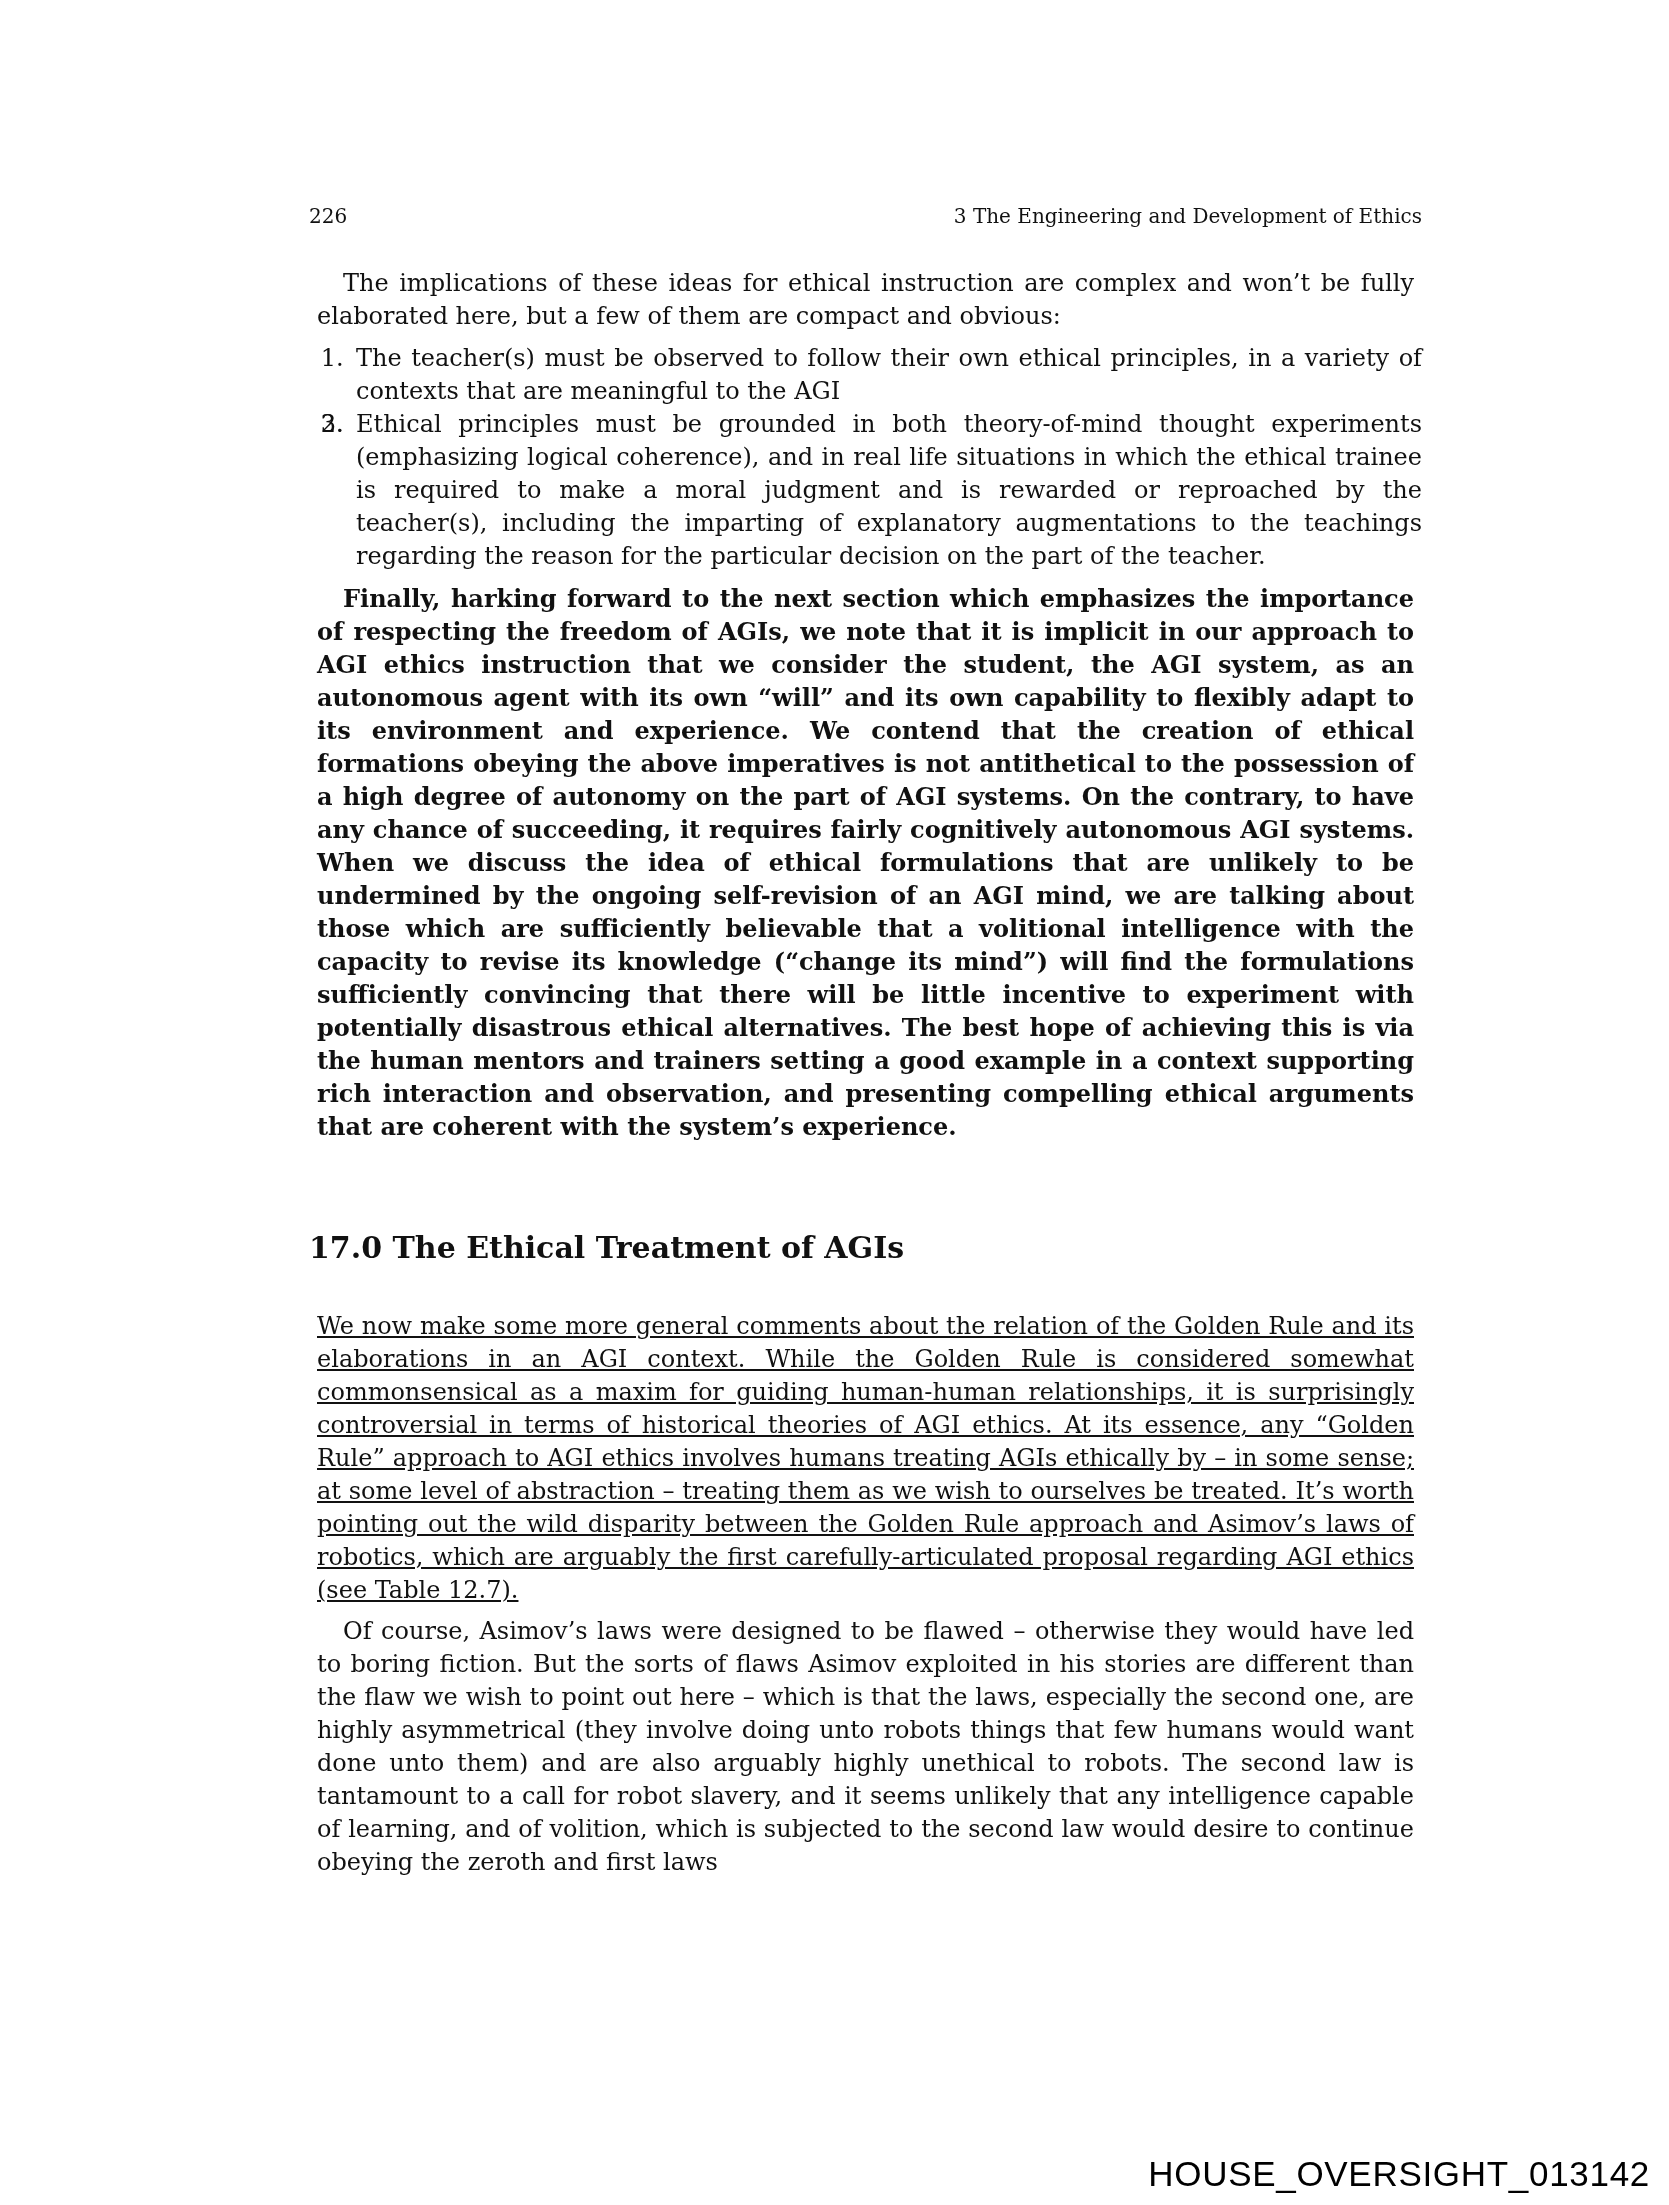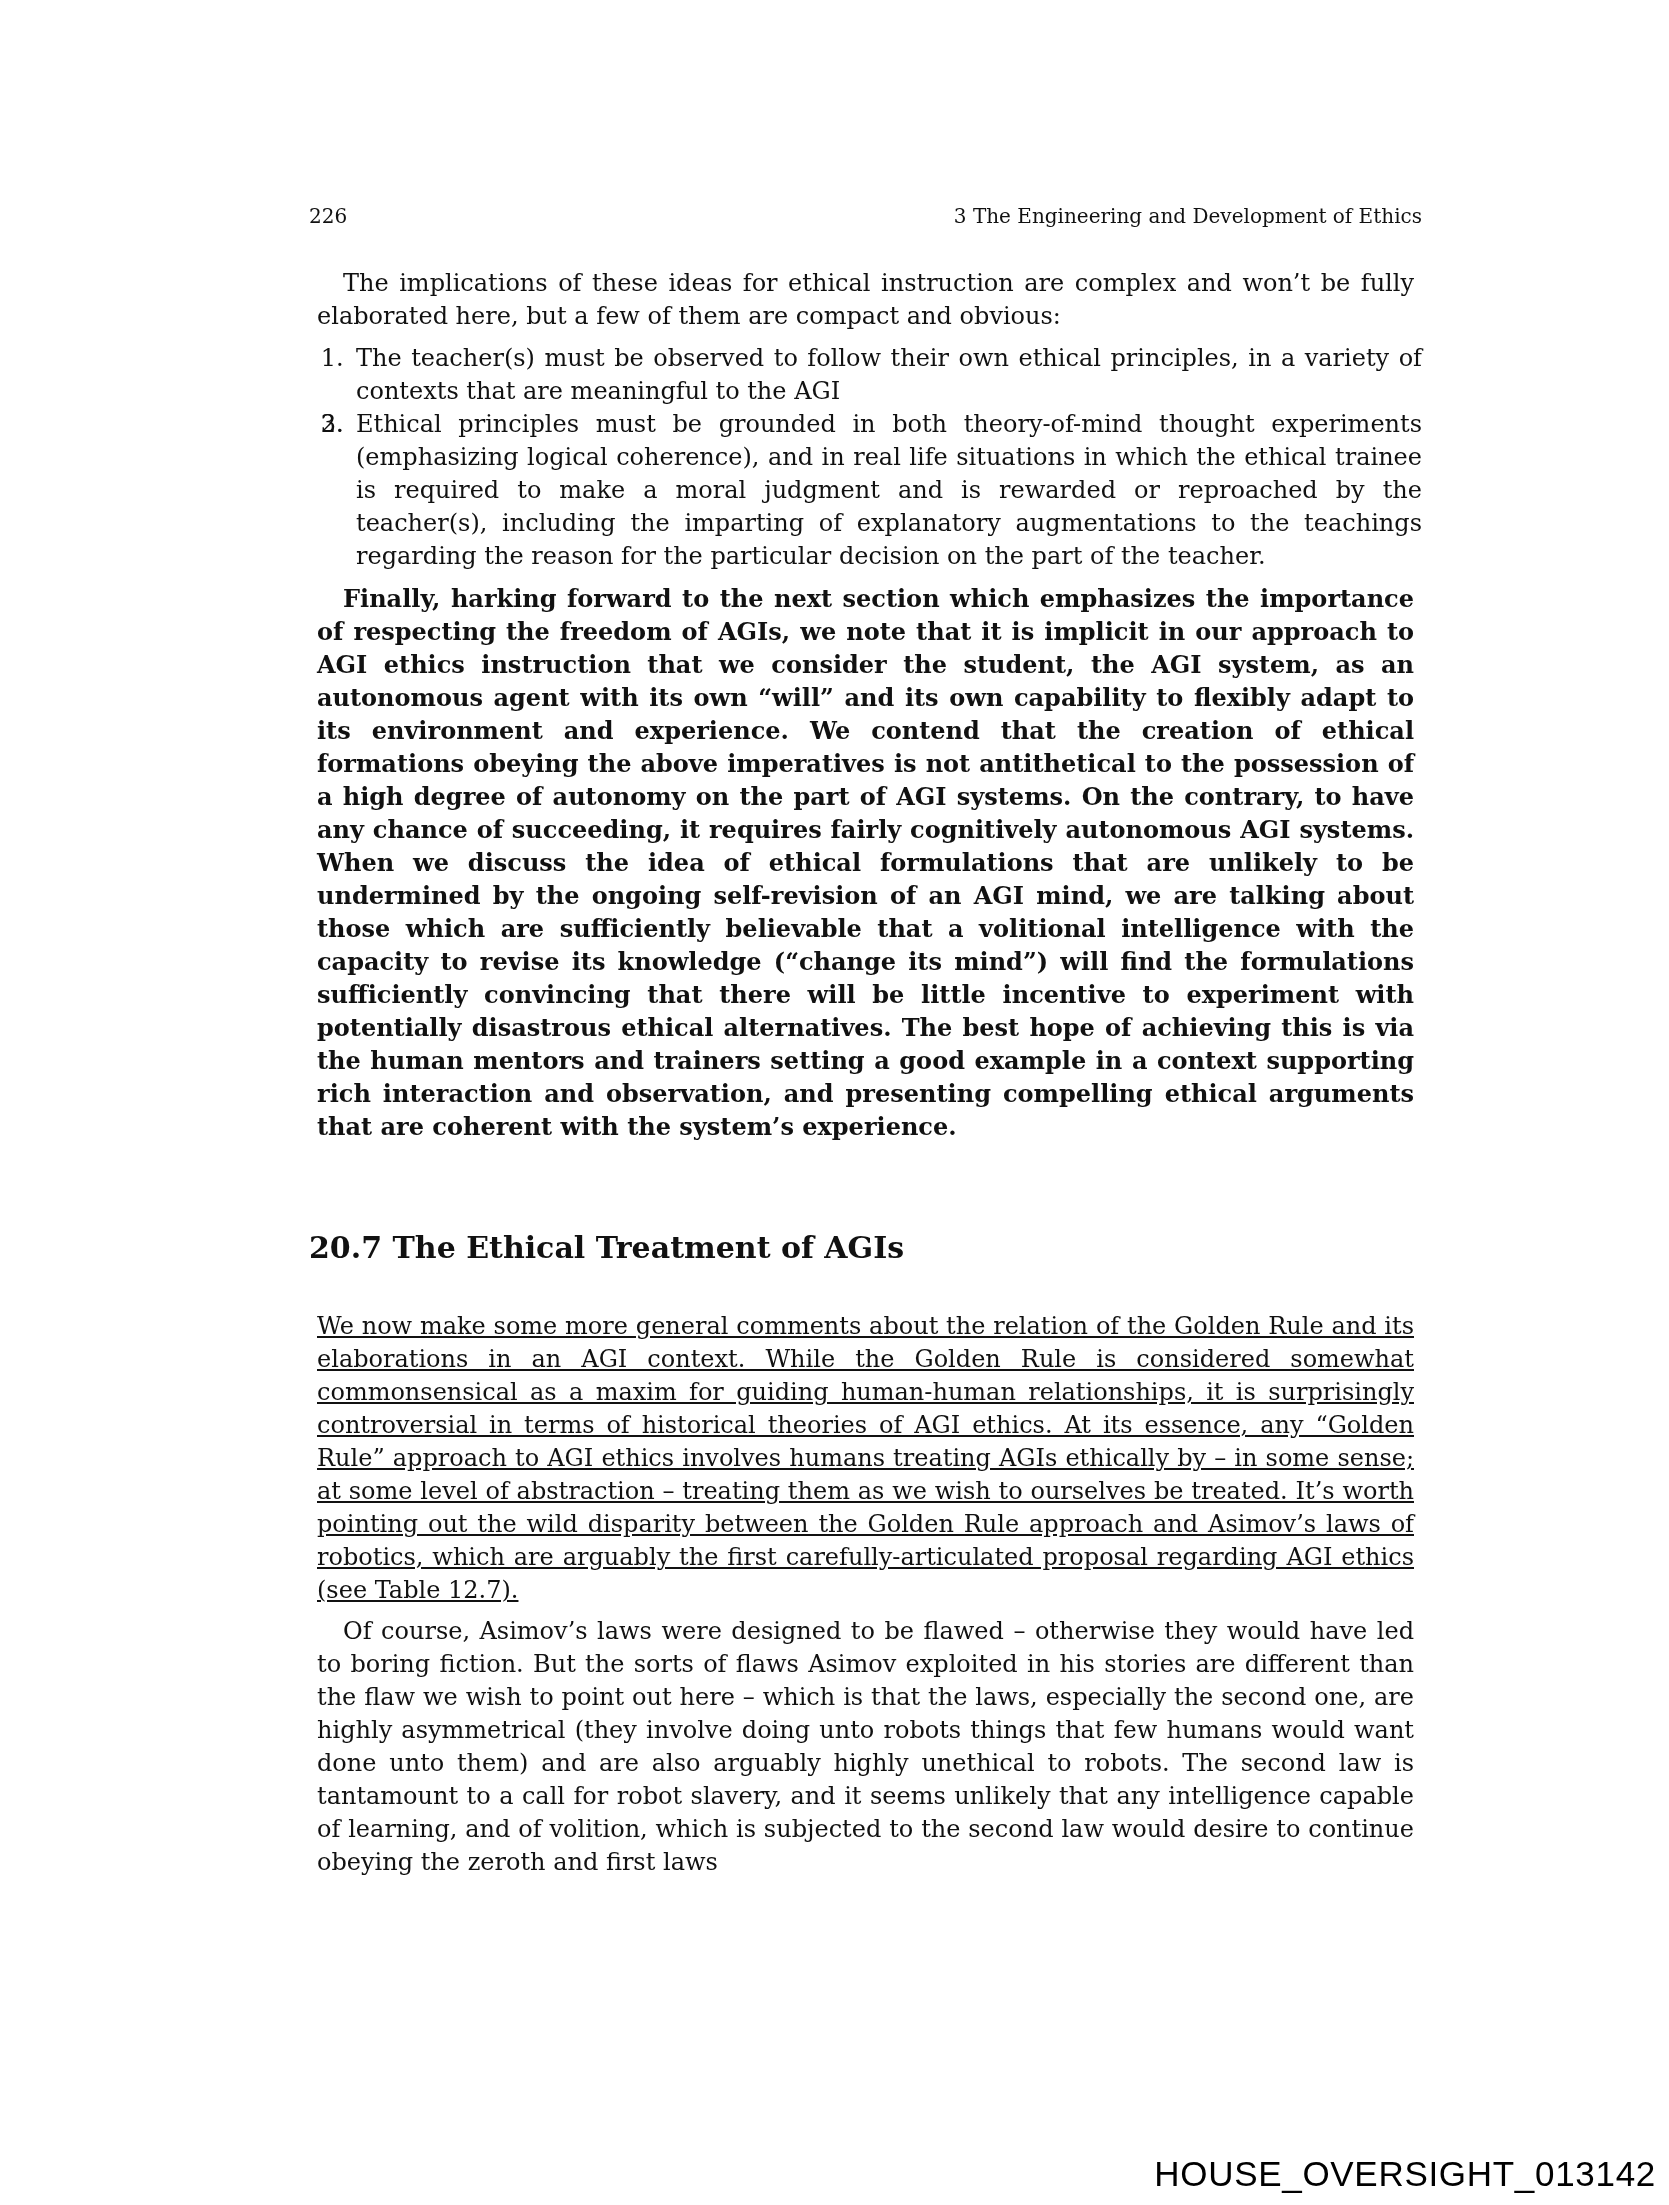--- a/index.html
+++ b/index.html
@@ -9,21 +9,21 @@
   .running-head { display: flex; justify-content: space-between; font-size: 20px; line-height: 26px; height: 26px; }
   .para { font-size: 24px; line-height: 33px; text-align: justify; margin: 8px; text-indent: 26px; }
   .para.noindent { text-indent: 0; }
   .p1 { margin-top: 38px; }
   .list { margin: 9.2px 0 0 0; padding: 0; list-style: none; }
   .list li { font-size: 24px; line-height: 33px; text-align: justify; padding-left: 47px; position: relative; }
   .list li .num { position: absolute; left: 11.8px; top: 0; }
   .p2 { margin-top: 9.2px; font-weight: bold; }
   .section-title { font-weight: bold; font-size: 30px; line-height: 39px; margin: 85px 0 0 0; }
   .p3 { margin-top: 43px; text-decoration: underline; }
-  .footer-stamp { position: absolute; right: 13px; bottom: 11.8px; font-family: "Liberation Sans", sans-serif;
+  .footer-stamp { position: absolute; right: 19px; bottom: 11.8px; font-family: "Liberation Sans", sans-serif;
                   font-size: 35px; line-height: 39px; color: #000; letter-spacing: 0.7px; }
 </style>
 </head>
 <body>
 
 <div class="page">
   <div class="running-head">
     <span>226</span>
     <span>3 The Engineering and Development of Ethics</span>
   </div>
@@ -31,20 +31,20 @@
   <p class="para p1">The implications of these ideas for ethical instruction are complex and won’t be fully elaborated here, but a few of them are compact and obvious:</p>
 
   <ol class="list">
     <li><span class="num">1.</span><span>The teacher(s) must be observed to follow their own ethical principles, in a variety of contexts that are meaningful to the AGI</span></li>
     <li><span class="num">2.</span></li>
     <li><span class="num">3.</span><span>Ethical principles must be grounded in both theory-of-mind thought experiments (emphasizing logical coherence), and in real life situations in which the ethical trainee is required to make a moral judgment and is rewarded or reproached by the teacher(s), including the imparting of explanatory augmentations to the teachings regarding the reason for the particular decision on the part of the teacher.</span></li>
   </ol>
 
   <p class="para p2">Finally, harking forward to the next section which emphasizes the importance of respecting the freedom of AGIs, we note that it is implicit in our approach to AGI ethics instruction that we consider the student, the AGI system, as an autonomous agent with its own “will” and its own capability to flexibly adapt to its environment and experience. We contend that the creation of ethical formations obeying the above imperatives is not antithetical to the possession of a high degree of autonomy on the part of AGI systems. On the contrary, to have any chance of succeeding, it requires fairly cognitively autonomous AGI systems. When we discuss the idea of ethical formulations that are unlikely to be undermined by the ongoing self-revision of an AGI mind, we are talking about those which are sufficiently believable that a volitional intelligence with the capacity to revise its knowledge (“change its mind”) will find the formulations sufficiently convincing that there will be little incentive to experiment with potentially disastrous ethical alternatives. The best hope of achieving this is via the human mentors and trainers setting a good example in a context supporting rich interaction and observation, and presenting compelling ethical arguments that are coherent with the system’s experience.</p>
 
-  <h2 class="section-title">20.7 The Ethical Treatment of AGIs</h2>
+  <h2 class="section-title">17.0 The Ethical Treatment of AGIs</h2>
 
   <p class="para noindent p3">We now make some more general comments about the relation of the Golden Rule and its elaborations in an AGI context. While the Golden Rule is considered somewhat commonsensical as a maxim for guiding human-human relationships, it is surprisingly controversial in terms of historical theories of AGI ethics. At its essence, any “Golden Rule” approach to AGI ethics involves humans treating AGIs ethically by – in some sense; at some level of abstraction – treating them as we wish to ourselves be treated. It’s worth pointing out the wild disparity between the Golden Rule approach and Asimov’s laws of robotics, which are arguably the first carefully-articulated proposal regarding AGI ethics (see Table 12.7).</p>
   <p class="para">Of course, Asimov’s laws were designed to be flawed – otherwise they would have led to boring fiction. But the sorts of flaws Asimov exploited in his stories are different than the flaw we wish to point out here – which is that the laws, especially the second one, are highly asymmetrical (they involve doing unto robots things that few humans would want done unto them) and are also arguably highly unethical to robots. The second law is tantamount to a call for robot slavery, and it seems unlikely that any intelligence capable of learning, and of volition, which is subjected to the second law would desire to continue obeying the zeroth and first laws</p>
 </div>
 
 <div class="footer-stamp">HOUSE_OVERSIGHT_013142</div>
 
 
 </body></html>

